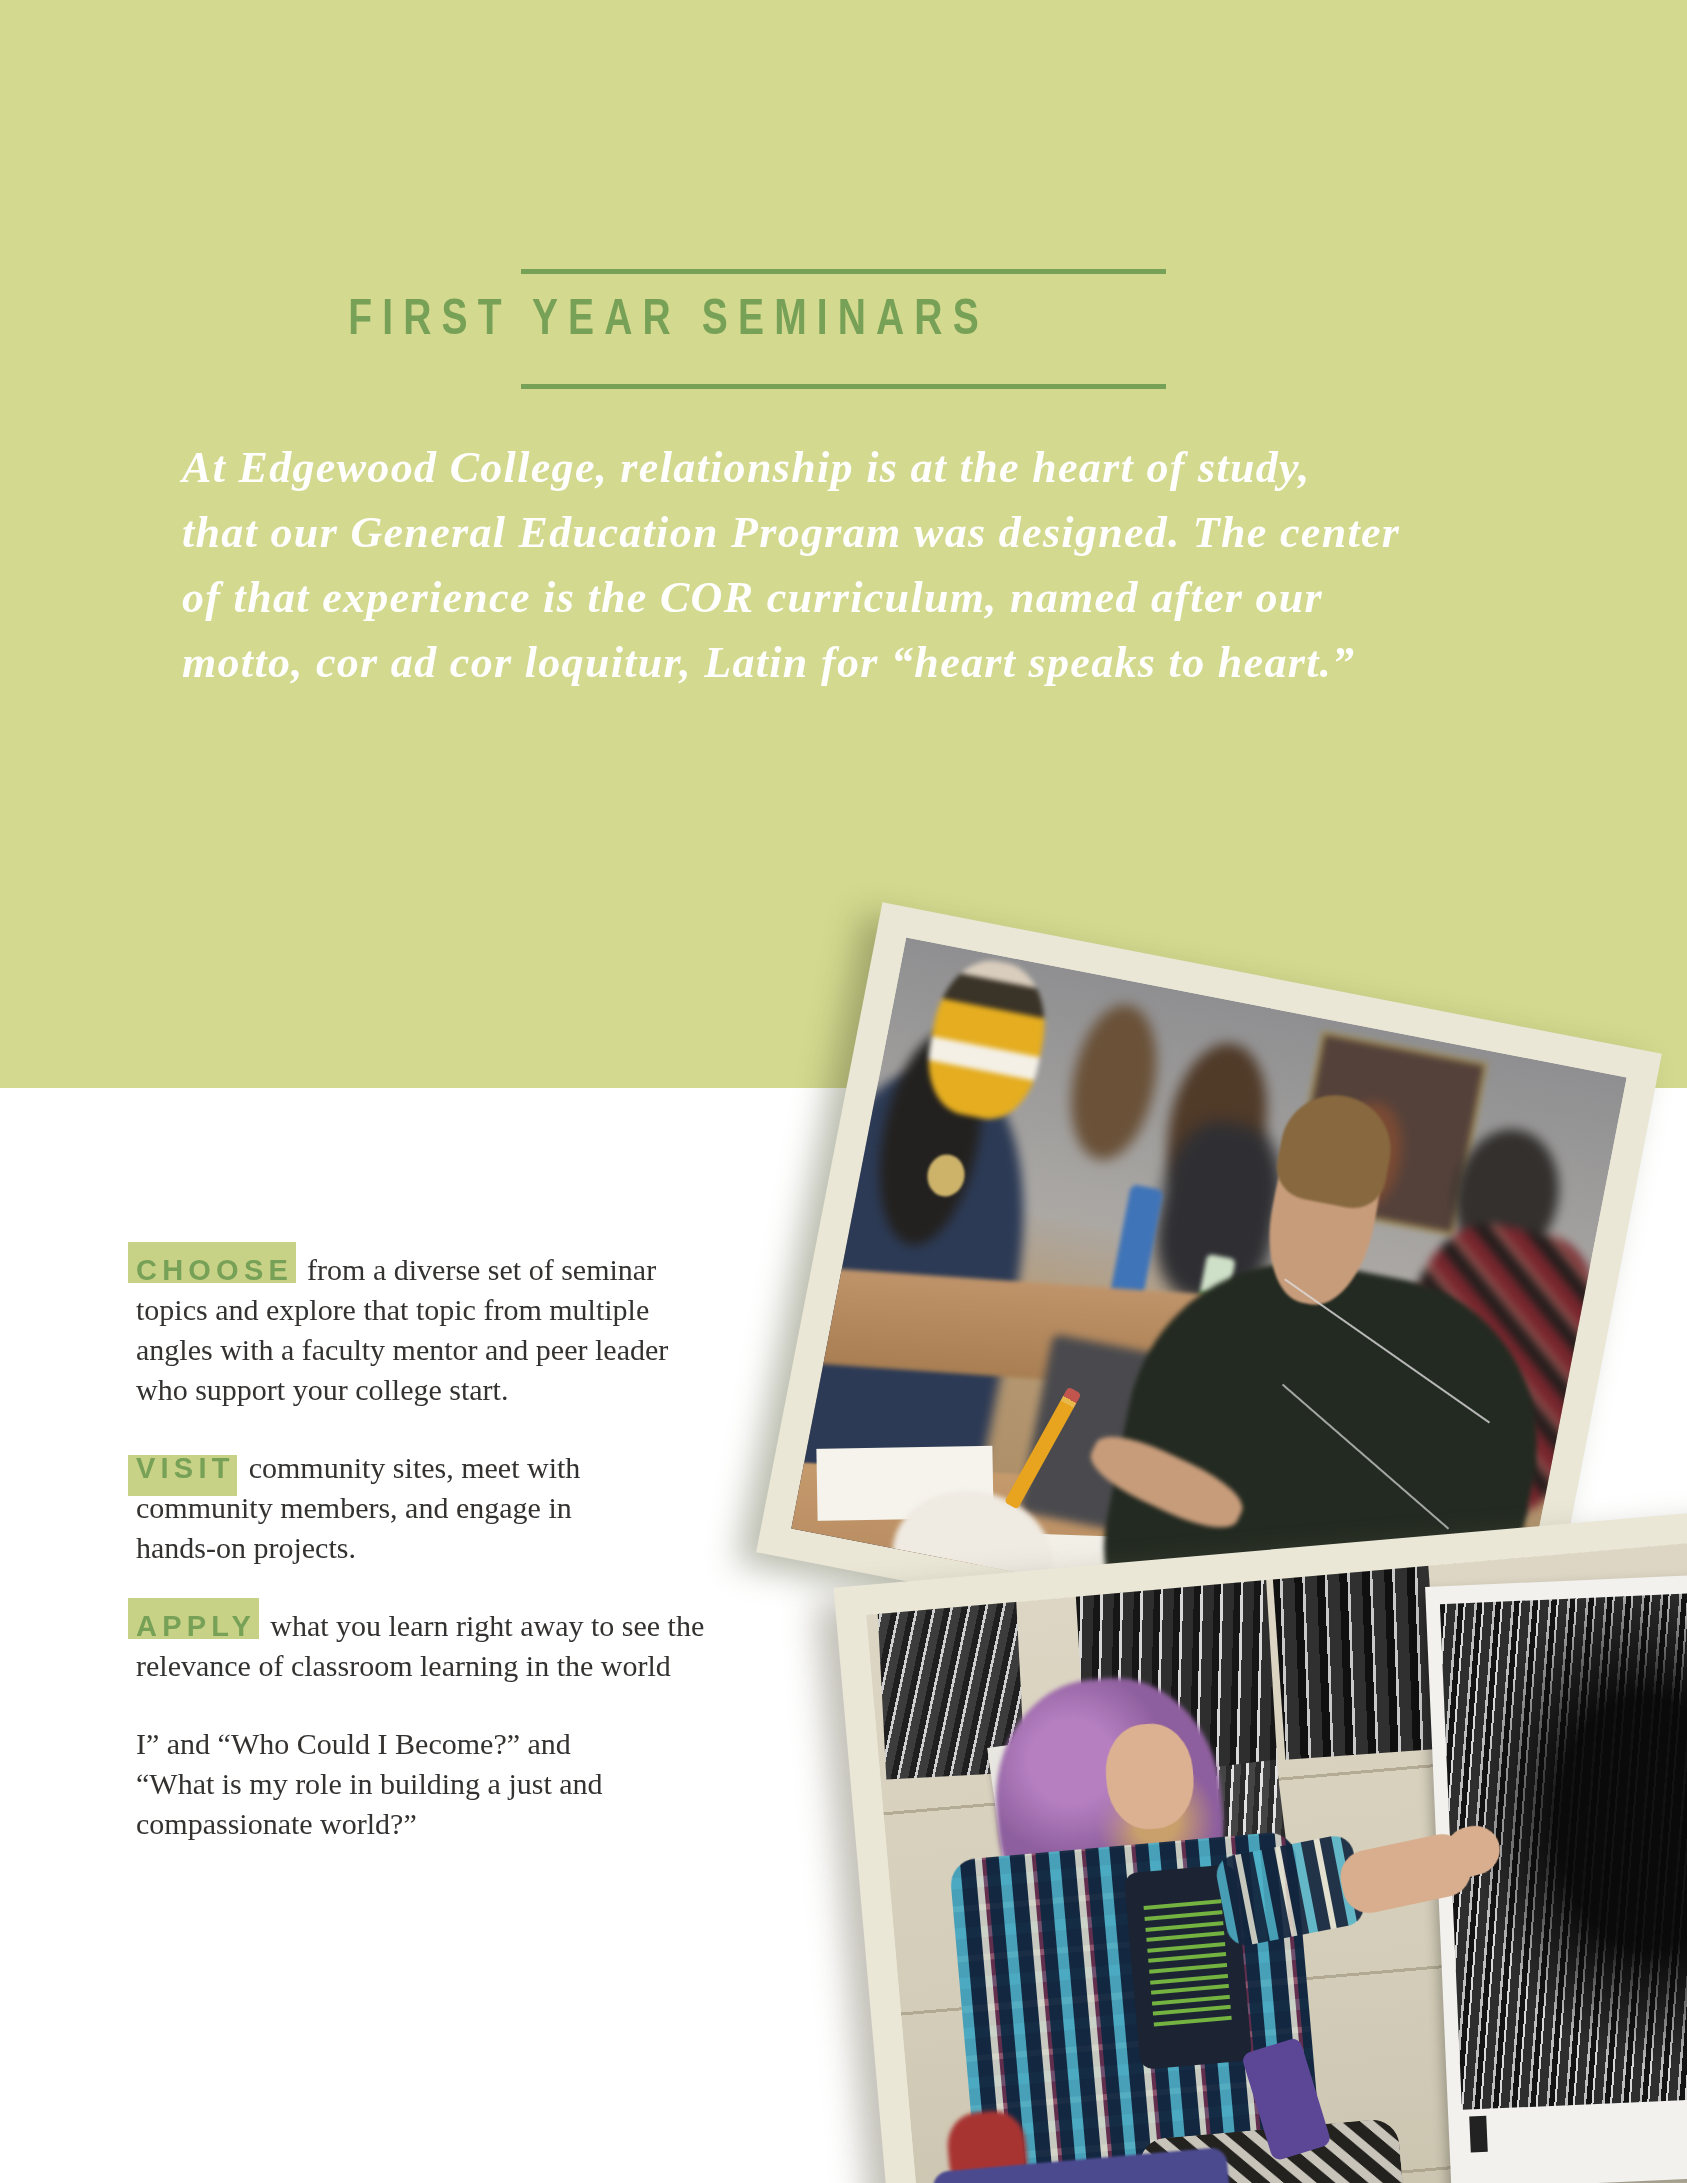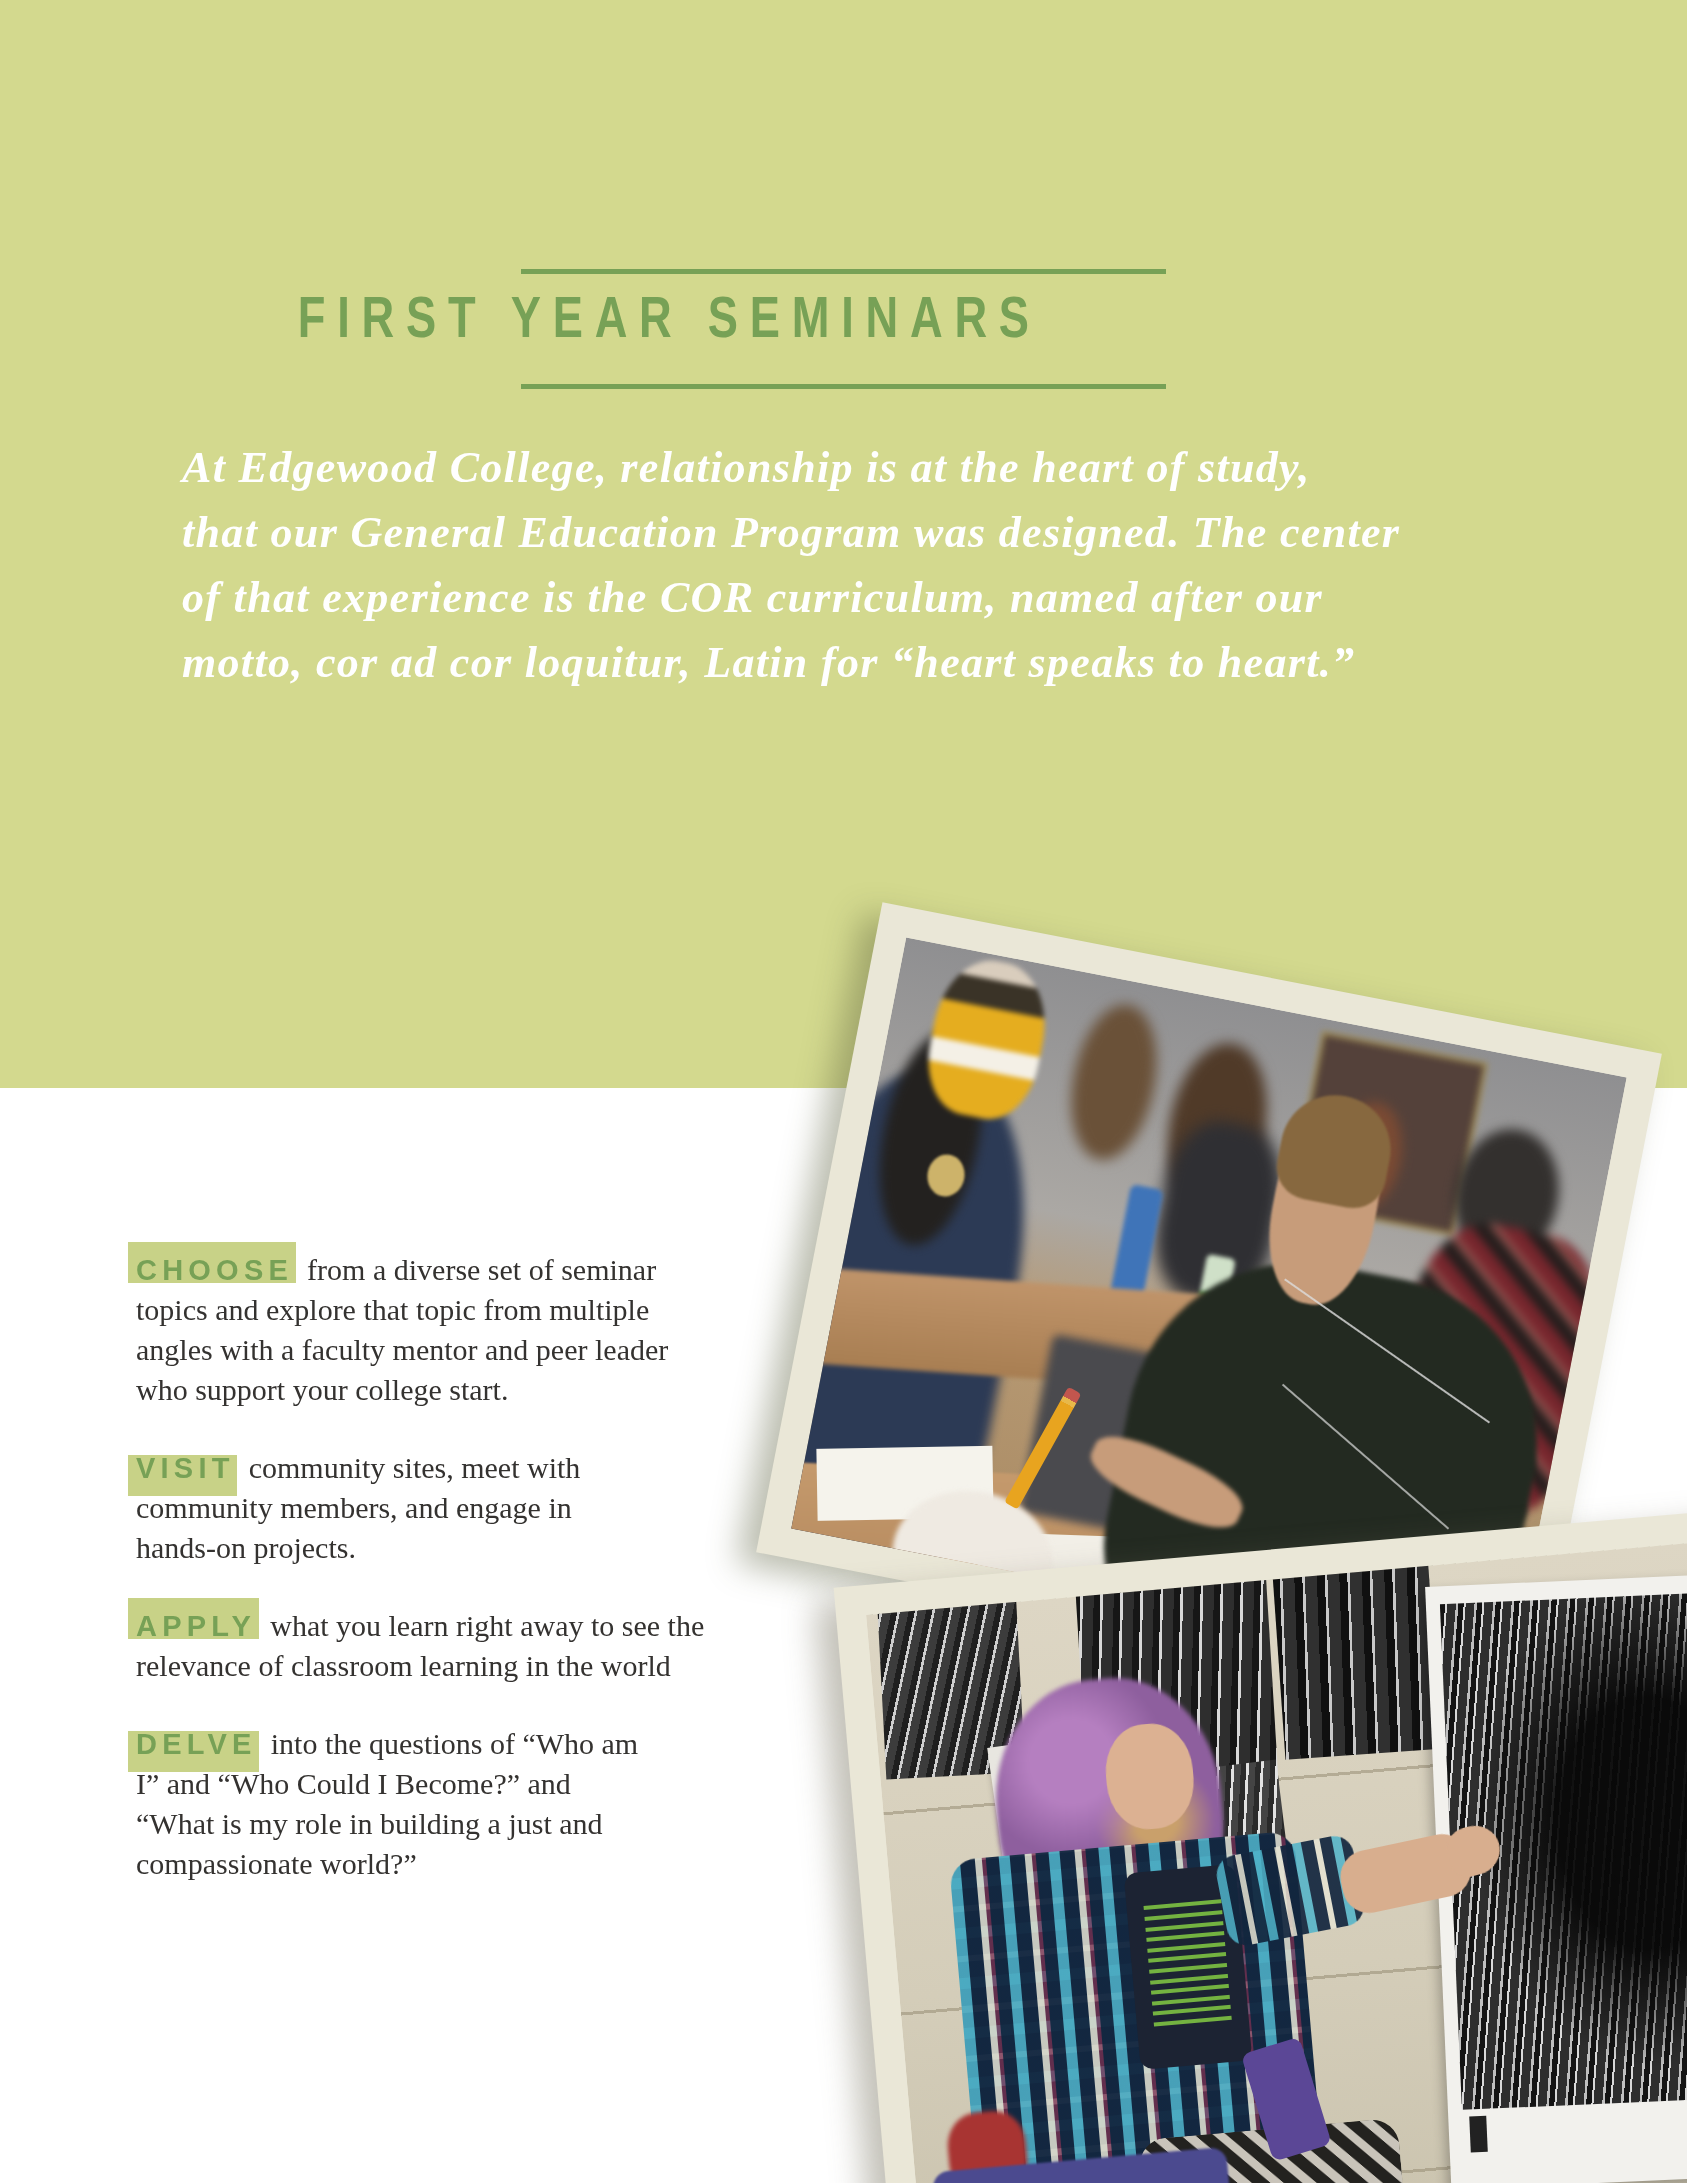--- a/index.html
+++ b/index.html
@@ -9,21 +9,21 @@
 
   
   .hero{position:absolute;left:0;top:0;width:1687px;height:1088px;background:#d3d98e;}
 
   
   .rule{position:absolute;left:521px;width:645px;height:4.6px;background:#77a156;}
   .rule-top{top:269px;}
   .rule-bottom{top:384px;}
   .page-title{position:absolute;left:0;top:292px;width:1338px;text-align:center;
               color:#77a156;font-family:"Liberation Sans",sans-serif;font-weight:bold;
-              font-size:58px;line-height:50px;letter-spacing:0.26em;white-space:nowrap;}
+              font-size:50px;line-height:50px;letter-spacing:0.26em;white-space:nowrap;}
   .page-title .inner{display:inline-block;transform:scaleX(0.78);transform-origin:50% 50%;}
 
   
   .intro{position:absolute;left:182px;top:435px;width:1323px;
          color:#ffffff;font-style:italic;font-weight:bold;font-size:44px;line-height:65px;
          letter-spacing:0.03em;}
   .iline{white-space:nowrap;}
 
   
   .sections{position:absolute;left:136px;top:1250px;width:767px;color:#343230;
@@ -84,21 +84,20 @@
       <div class="section">
         <div class="ln"><span class="hl hl-down">VISIT</span><span> community sites, meet with</span></div>
         <div class="ln">community members, and engage in</div>
         <div class="ln">hands-on projects.</div>
       </div>
       <div class="section">
         <div class="ln"><span class="hl hl-up">APPLY</span><span> what you learn right away to see the</span></div>
         <div class="ln">relevance of classroom learning in the world</div>
       </div>
       <div class="section">
-        <div class="ln"><span class="hl hl-down">DELVE</span><span> into the questions of “Who am</span></div>
         <div class="ln">I” and “Who Could I Become?” and</div>
         <div class="ln">“What is my role in building a just and</div>
         <div class="ln">compassionate world?”</div>
       </div>
     </div>
 
   <div class="photo photo1">
     <div class="pad">
       <div class="ph1">
 

